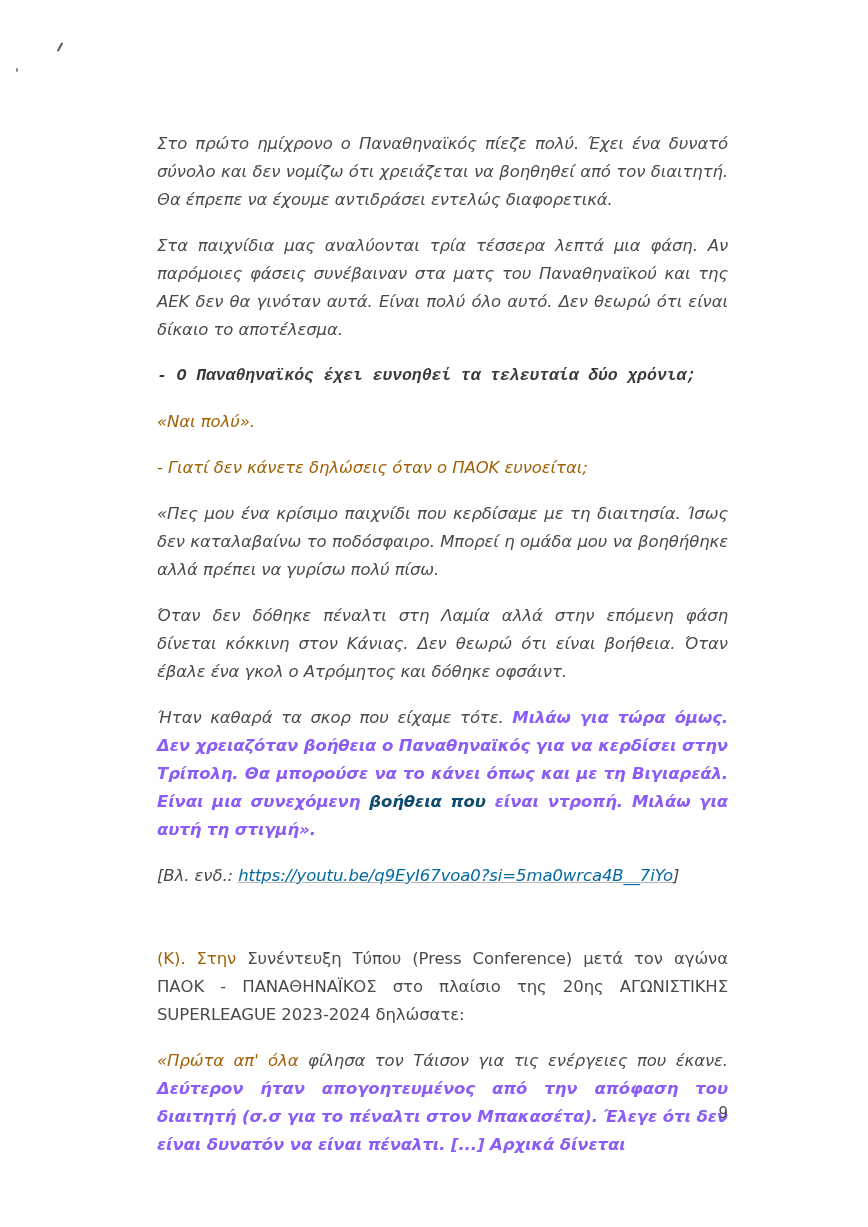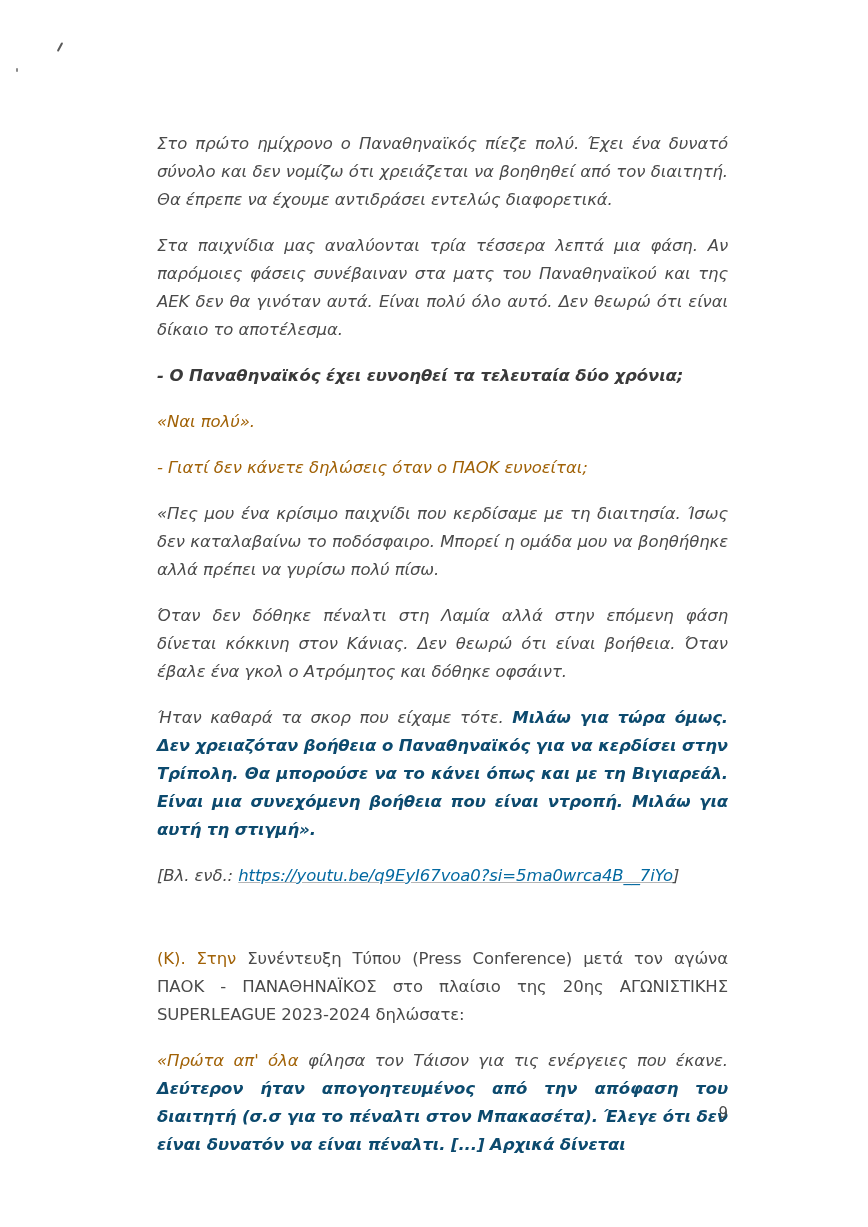--- a/index.html
+++ b/index.html
@@ -25,22 +25,22 @@
     font-style: italic;
     font-size: 16.5px;
     line-height: 28px;
     color: #4a4a4a;
     text-align: justify;
     margin: 0 0 18px 0;
     letter-spacing: -0.1px;
   }
   .para.upright { font-style: normal; }
   .para.section-gap { margin-top: 55px; }
-  .b { font-weight: bold; color: #0c4a6e; }
-  .qbold { font-weight: bold; color: #3a3a3a; }
+  .b { font-weight: bold; color: #8b5cf6; }
+  .qbold { font-weight: bold; color: #3a3a3a; font-family: Liberation Mono, monospace; }
   .faded { color: #a16207; }
   .b.faded { color: #0c4a6e; }
   .doclink {
     color: #0369a1;
     text-decoration: underline;
     text-decoration-color: #b5b5b5;
     cursor: pointer;
   }
   .page-number {
     position: absolute;

